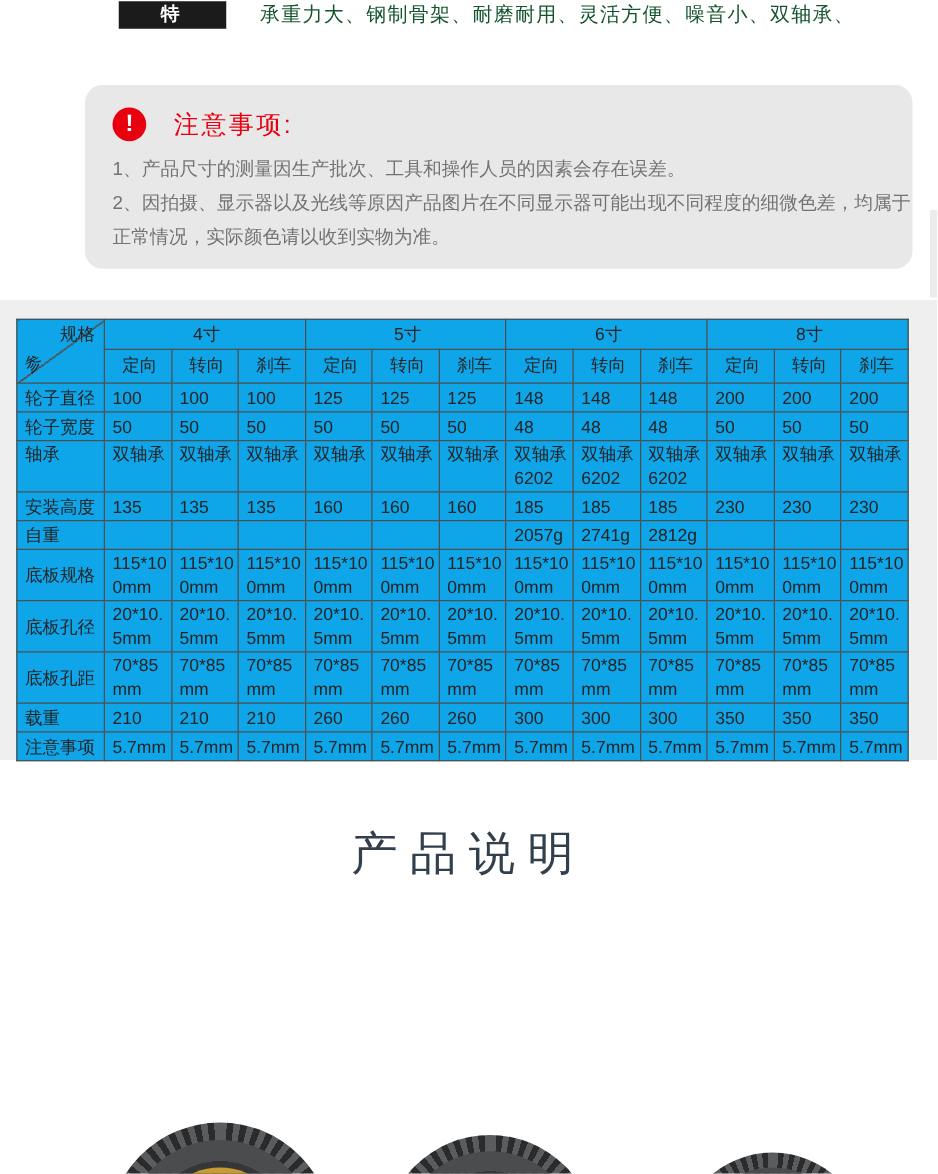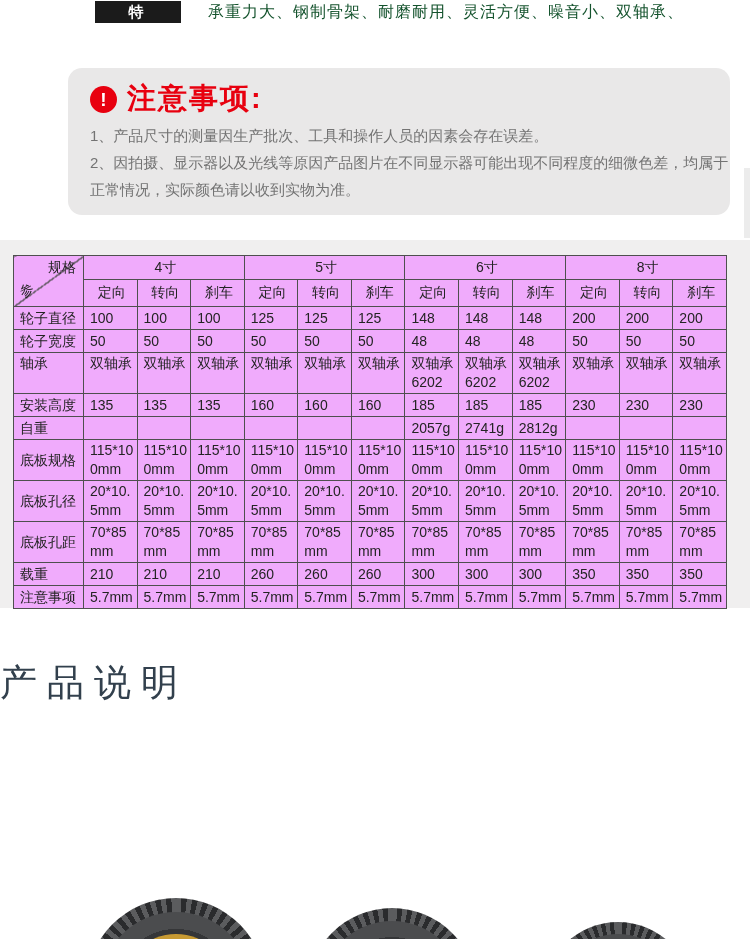--- a/index.html
+++ b/index.html
@@ -12,43 +12,43 @@
       color:#fff;font-size:15px;font-weight:bold;text-align:center;line-height:22px;letter-spacing:14px;
       padding-left:10px;box-sizing:border-box;}
   .features-text{position:absolute;left:208px;top:2px;font-size:16px;color:#14532d;letter-spacing:1px;}
 
   
   .notice-box{position:absolute;left:68px;top:68px;width:662px;height:147px;background:#e9e8e8;
       border-radius:14px;box-sizing:border-box;padding:16px 20px 0 22px;}
   .notice-title-row{display:flex;align-items:center;height:30px;margin-bottom:8px;}
   .notice-icon{width:27px;height:27px;border-radius:50%;background:#e8000f;color:#fff;font-size:19px;
       font-weight:bold;text-align:center;line-height:27px;flex:0 0 27px;}
-  .notice-title{color:#e8000f;font-size:29px;font-weight:bold;margin-left:10px;letter-spacing:2px;}
+  .notice-title{color:#e8000f;font-size:20px;font-weight:normal;margin-left:22px;letter-spacing:2px;}
   .notice-item{margin:0;font-size:15px;color:#737373;line-height:27px;width:640px;}
   .edge-strip{position:absolute;left:744px;top:168px;width:6px;height:70px;background:#ececec;}
 
   
   .table-strip{position:absolute;left:0;top:240px;width:750px;height:368px;background:#f0efef;}
   table.spec{position:absolute;left:13px;top:255px;width:714px;border-collapse:collapse;table-layout:fixed;
-      background:#f0abfc;font-size:14px;}
+      background:#0ea5e9;font-size:14px;}
   table.spec col.lbl{width:70px;}
   table.spec th,table.spec td{border:1px solid #4f4f4f;font-weight:400;text-align:left;
       padding:1px 3px 1px 6px;color:#242424;vertical-align:middle;word-wrap:break-word;}
   table.spec thead tr:nth-child(1) th{height:21px;text-align:center;}
   table.spec thead tr:nth-child(2) th{height:24px;text-align:center;}
   table.spec tbody th{font-weight:400;}
   table.spec tbody tr td,table.spec tbody tr th{height:20px;line-height:19px;}
   table.spec tbody tr:nth-child(3) td,table.spec tbody tr:nth-child(3) th{height:38px;vertical-align:top;}
   th.corner{position:relative;padding:0;text-align:left;
       background:linear-gradient(to bottom right,transparent 49.2%,#4f4f4f 49.2%,#4f4f4f 50.8%,transparent 50.8%);}
   th.corner .c-top{position:absolute;top:3px;right:7px;font-size:14px;}
   th.corner .c-bot{position:absolute;bottom:6px;left:6px;font-size:14px;transform:rotate(-28deg);}
 
   
-  .desc-title{position:absolute;left:0;top:658px;width:750px;text-align:left;margin:0;
+  .desc-title{position:absolute;left:0;top:658px;width:750px;text-align:center;margin:0;
       font-size:37px;font-weight:400;color:#32404d;letter-spacing:10px;}
   .desc-body{position:absolute;left:84px;top:720px;width:606px;}
   .desc-body p{margin:0 0 14px 0;font-size:17px;line-height:27px;color:#1b1b1b;
       text-indent:2em;text-align:justify;}
 
   
   .wheel{position:absolute;border-radius:50%;}
   .wheel .tread{position:absolute;left:0;top:0;right:0;bottom:0;border-radius:50%;
       background:repeating-conic-gradient(#5b5c5e 0deg 3.5deg,#2a2b2d 3.5deg 7deg);}
   .wheel .side{position:absolute;border-radius:50%;

